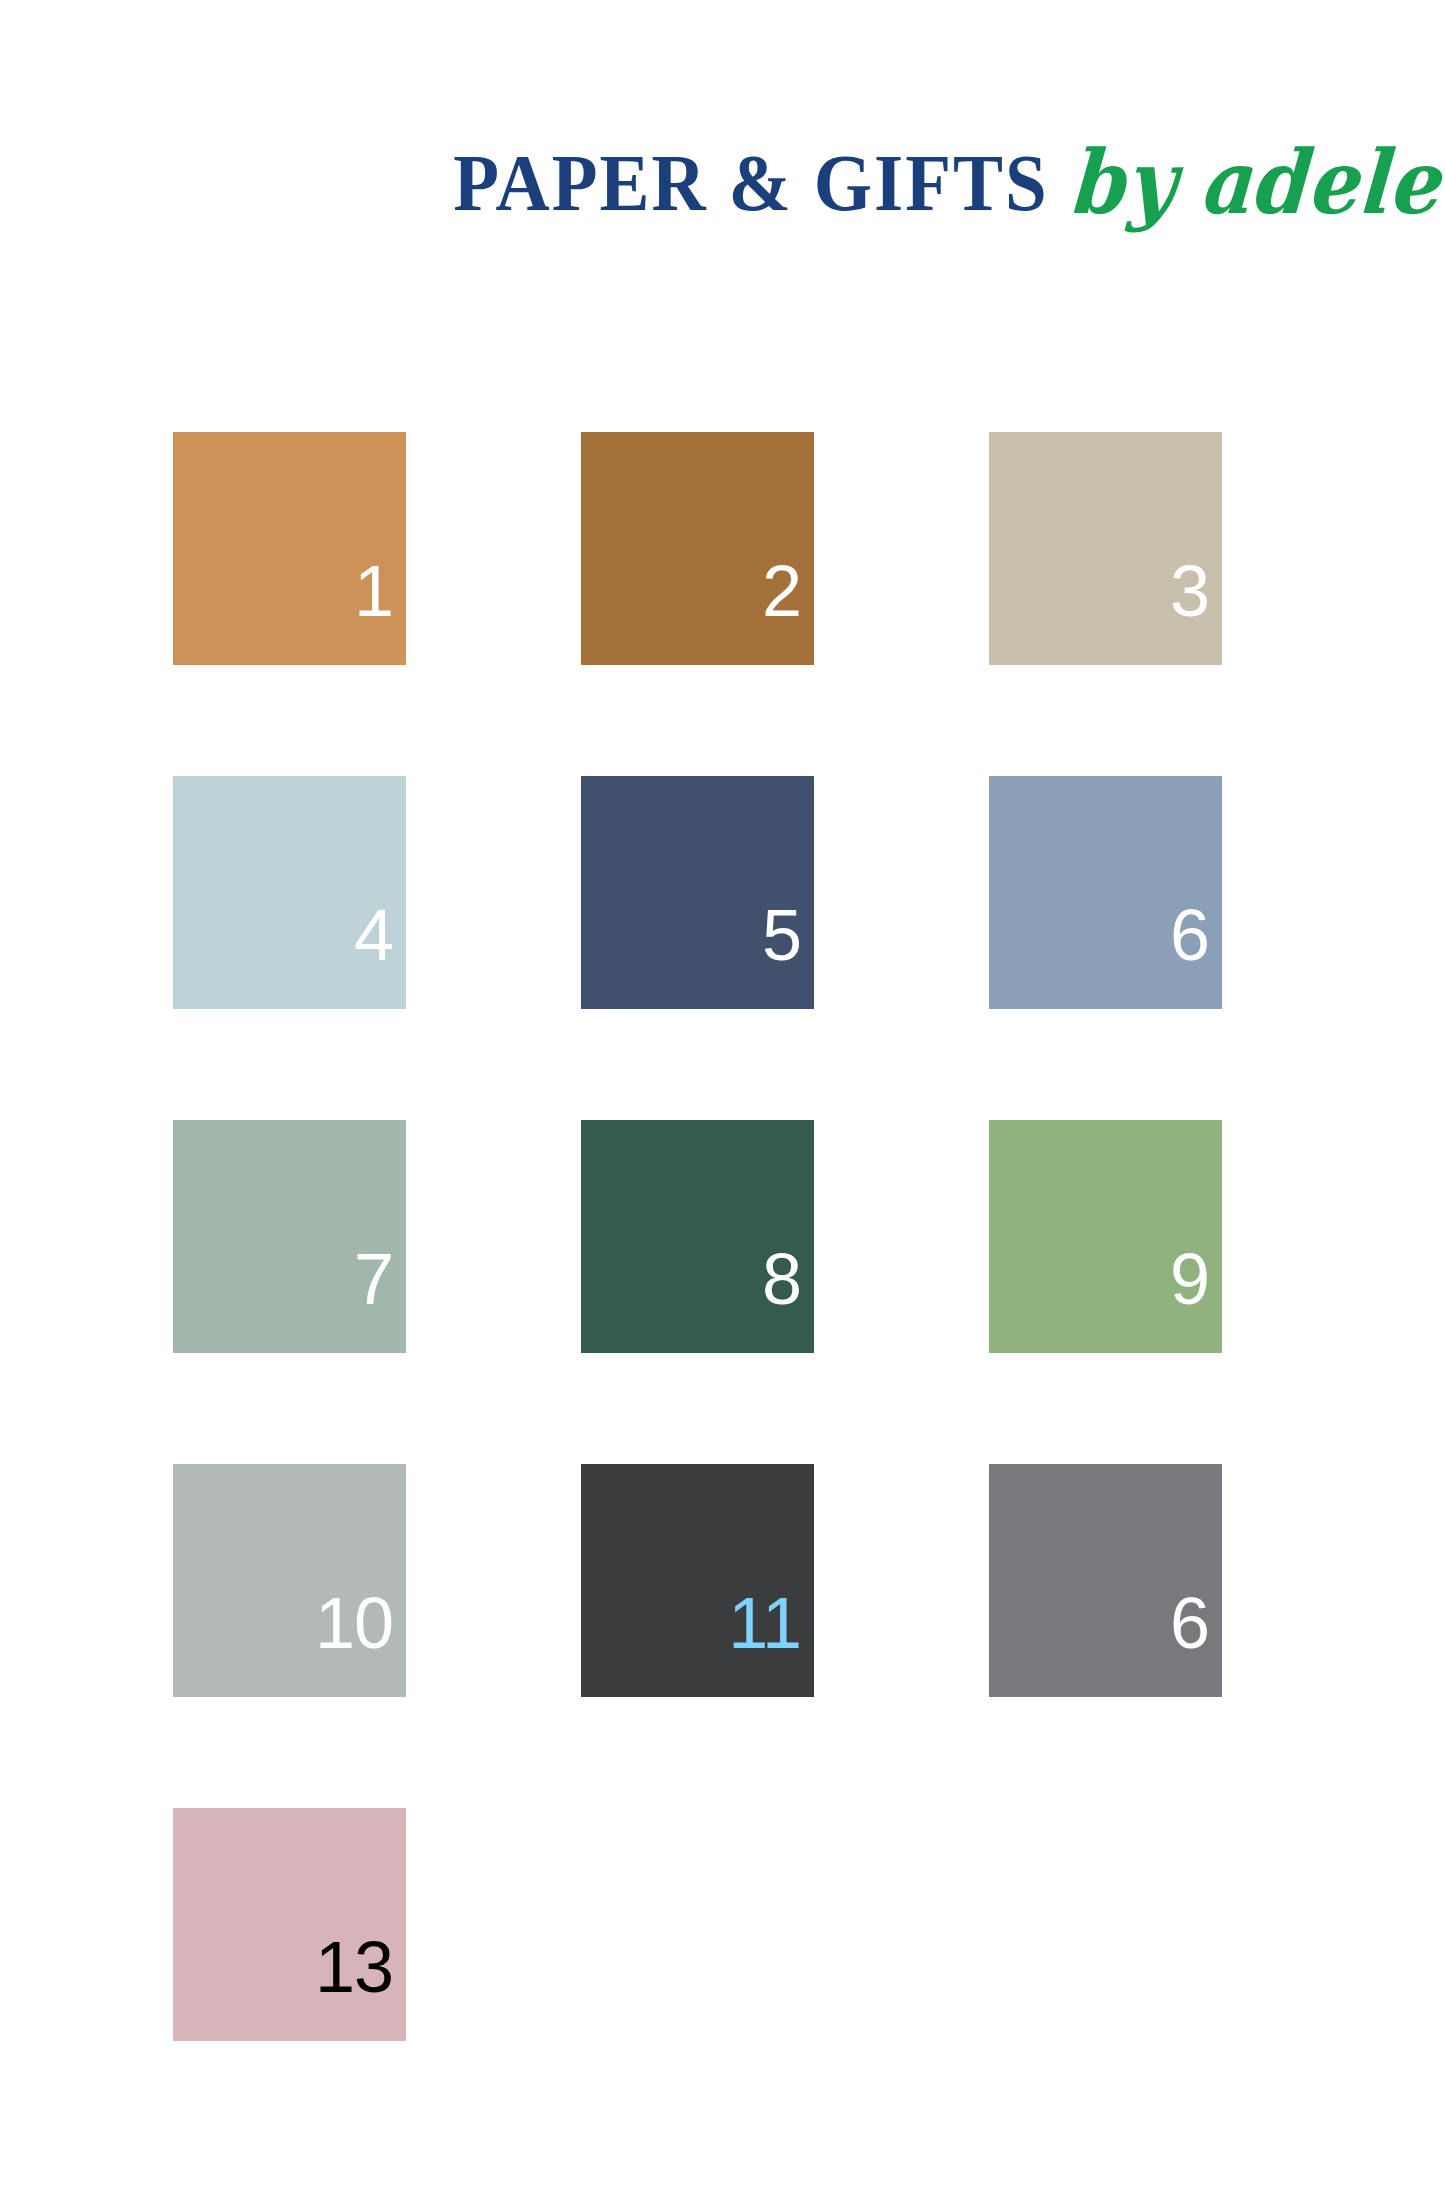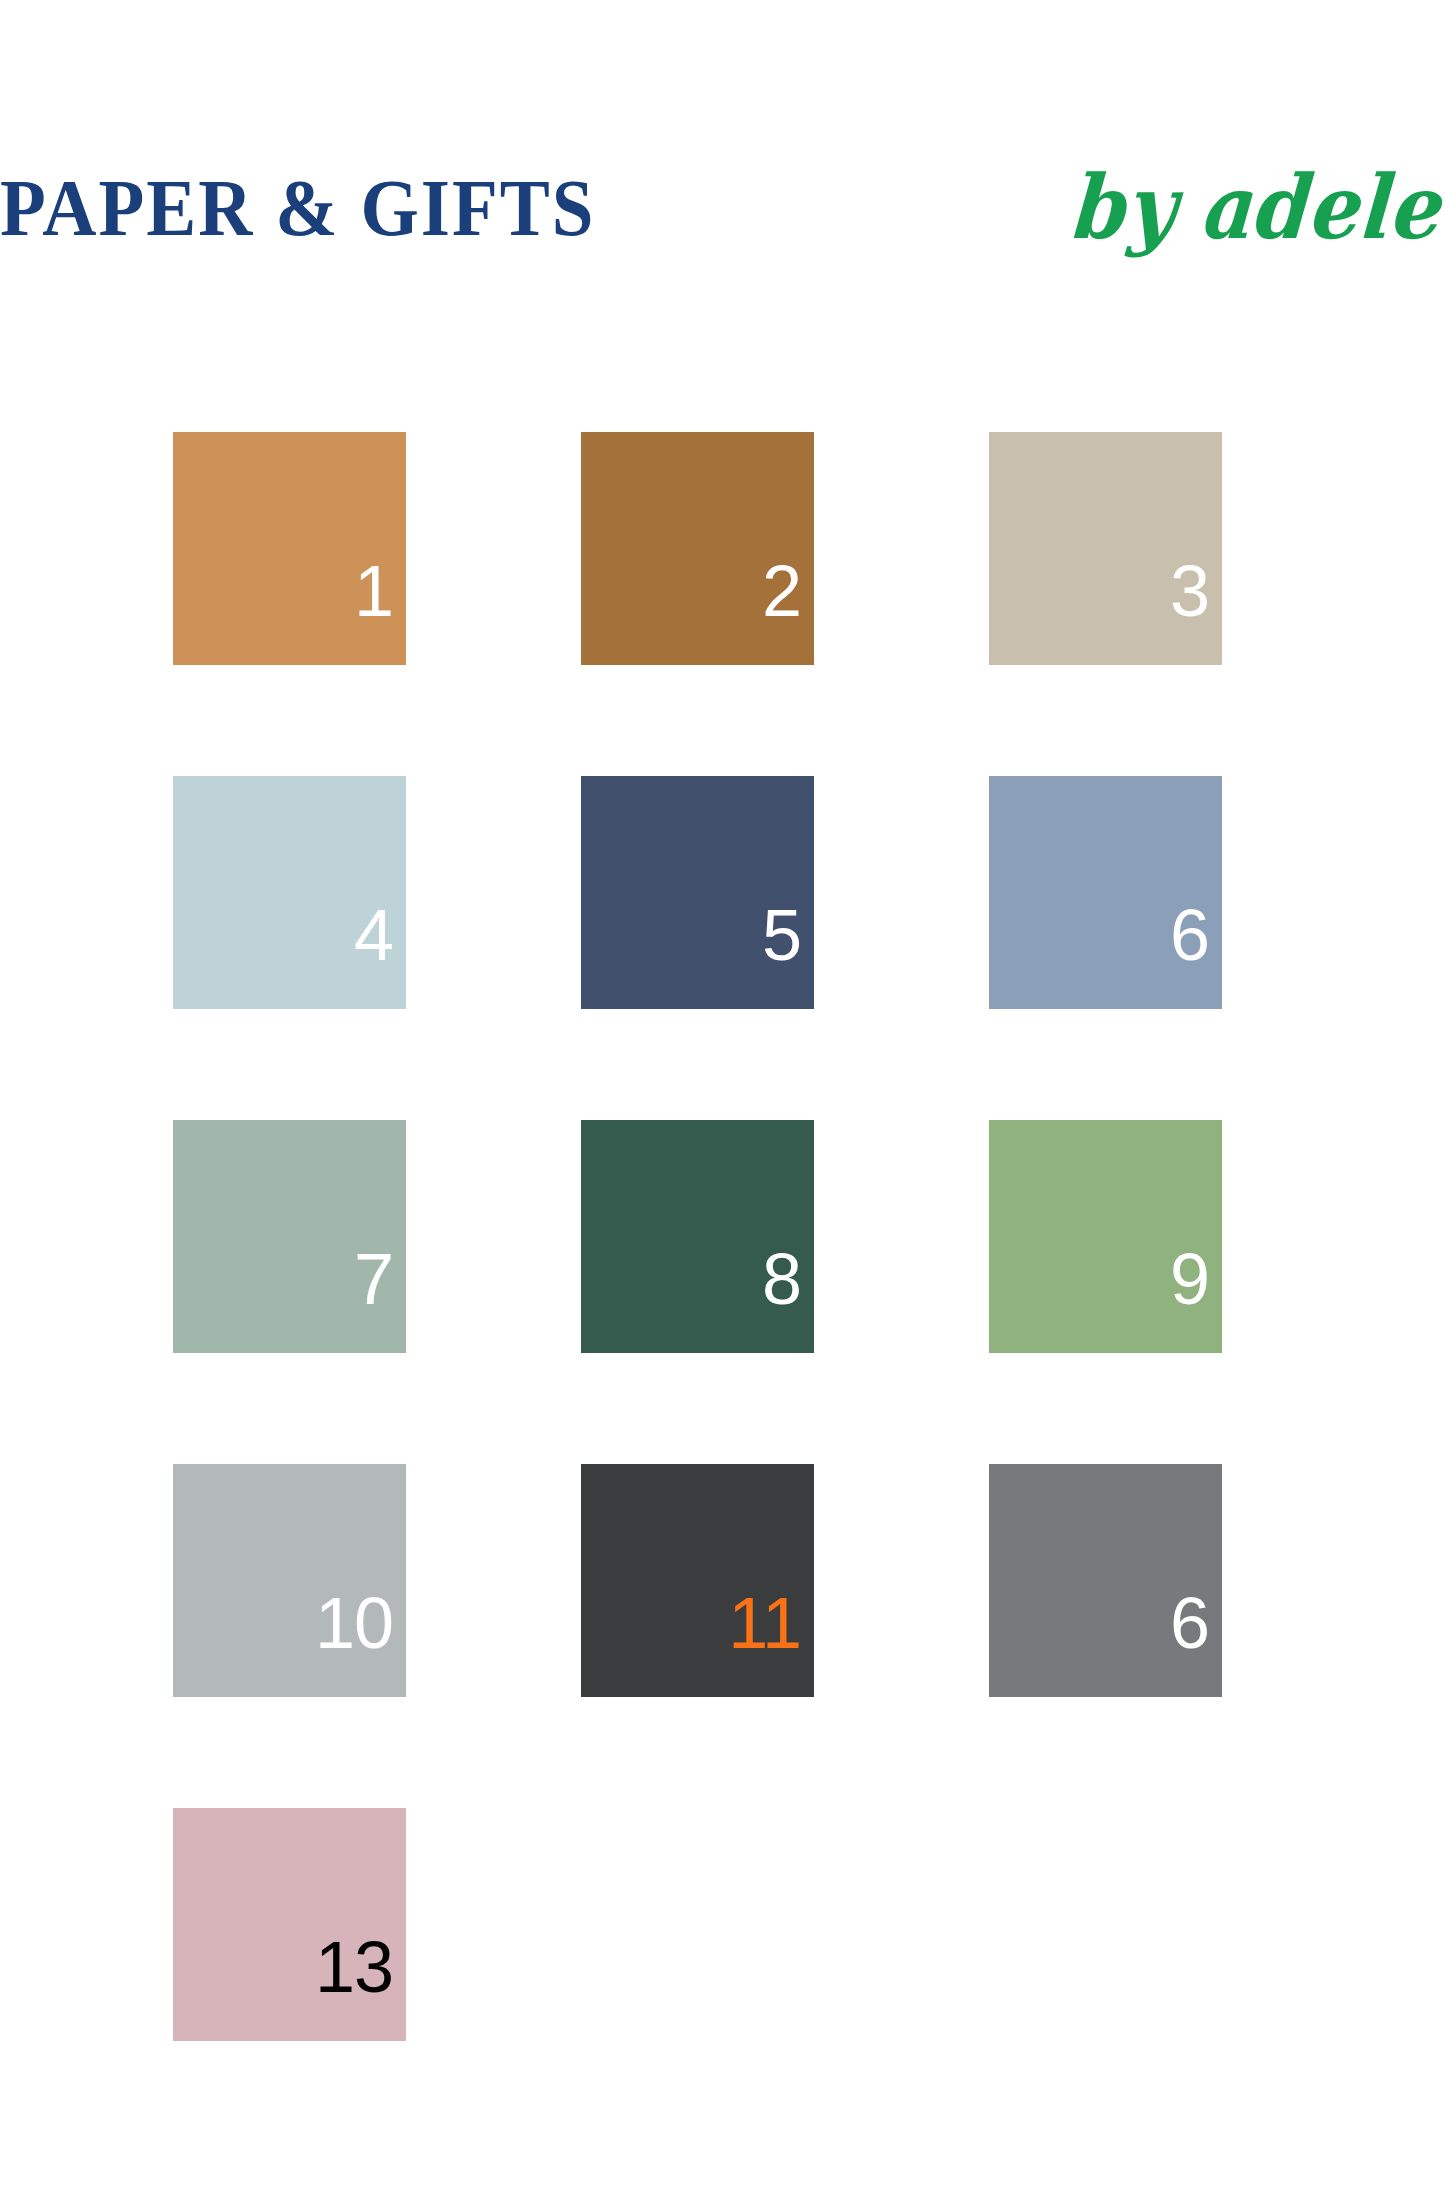--- a/index.html
+++ b/index.html
@@ -18,26 +18,26 @@
     position: relative;
     width: 1445px;
     height: 2191px;
     background: #ffffff;
   }
 
   
   .logo-header {
     position: absolute;
     left: 0;
-    top: 112px;
+    top: 87px;
     width: 1445px;
     height: 190px;
     display: flex;
     align-items: center;
-    justify-content: space-between;
+    justify-content: flex-end;
     white-space: nowrap;
   }
   .logo-primary {
     font-family: "Liberation Serif", "DejaVu Serif", serif;
     font-weight: 700;
     font-size: 75px;
     letter-spacing: 2px;
     color: #1b3f7a;
     line-height: 1;
     display: inline-block;
@@ -125,21 +125,21 @@
     <div class="swatch" style="background: rgb(52, 91, 77);">
       <span class="swatch-number" style="color: rgb(255, 255, 255);">8</span>
     </div>
     <div class="swatch" style="background: rgb(143, 178, 126);">
       <span class="swatch-number" style="color: rgb(255, 255, 255);">9</span>
     </div>
     <div class="swatch" style="background: rgb(179, 184, 184);">
       <span class="swatch-number" style="color: rgb(255, 255, 255);">10</span>
     </div>
     <div class="swatch" style="background: rgb(59, 60, 62);">
-      <span class="swatch-number" style="color: #f97316; margin-top: 23px;">11</span>
+      <span class="swatch-number" style="color: #7dd3fc; margin-top: 23px;">11</span>
     </div>
     <div class="swatch" style="background: rgb(119, 121, 124);">
       <span class="swatch-number" style="color: rgb(255, 255, 255);">6</span>
     </div>
     <div class="swatch" style="background: rgb(214, 180, 186);">
       <span class="swatch-number" style="color: #000000;">13</span>
     </div>
   </div>
 
 </div>

